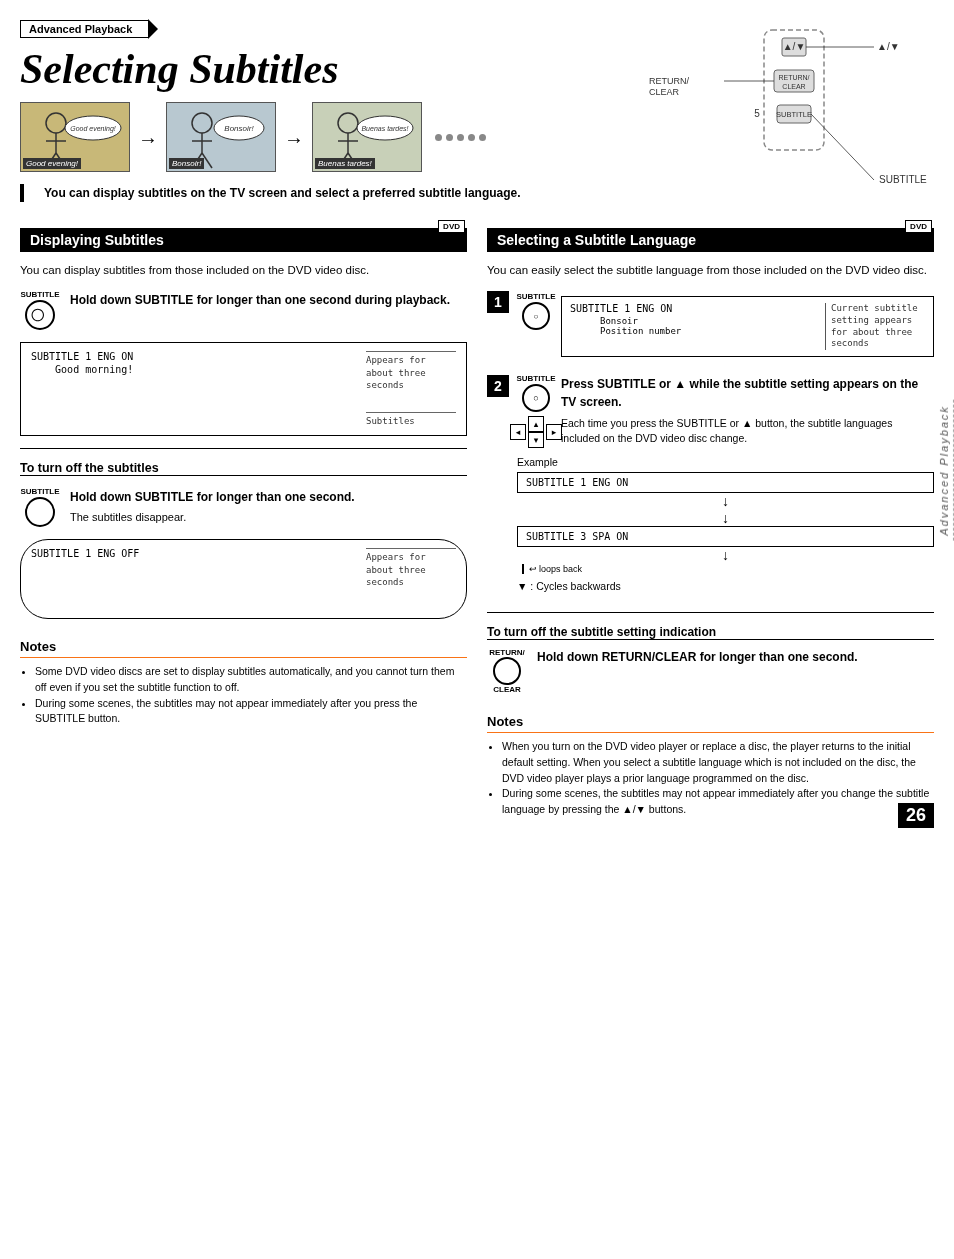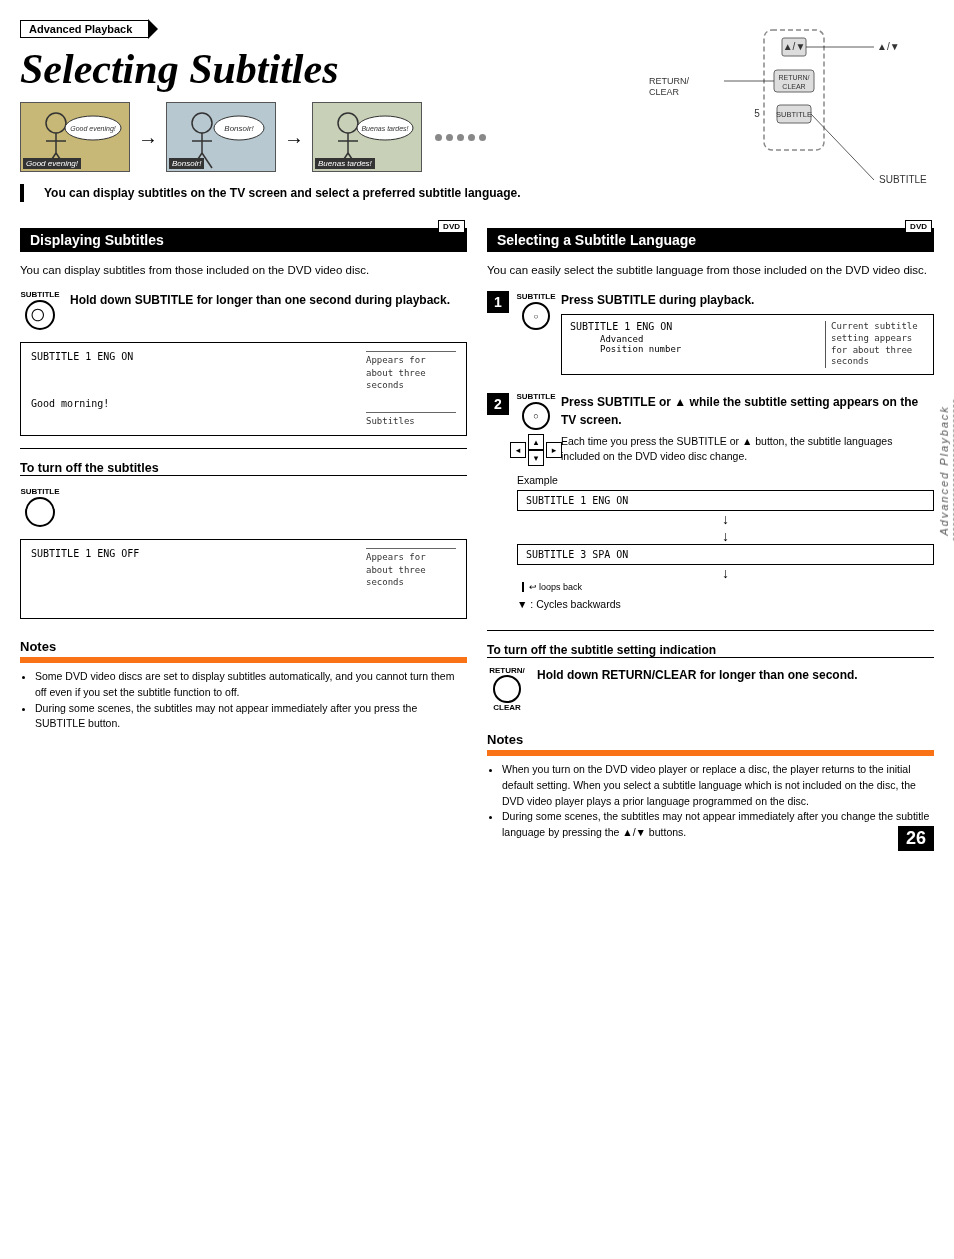--- a/index.html
+++ b/index.html
@@ -182,21 +182,21 @@
     }
     
     .notes-section {
       margin-top: 15px;
       padding-top: 5px;
     }
     .notes-title {
       font-size: 13px;
       font-weight: bold;
       margin-bottom: 6px;
-      border-bottom: 6px solid #f97316;
+      border-bottom: 1px solid #f97316;
       padding-bottom: 3px;
     }
     .notes-list {
       list-style: disc;
       padding-left: 15px;
       font-size: 10.5px;
       line-height: 1.5;
     }
     
     .page-number {
@@ -406,45 +406,49 @@
           <div class="icon-circle" style="width:30px;height:30px;border-radius:50%;border:2px solid #000;display:flex;align-items:center;justify-content:center;font-size:10px;">⃝</div>
         </div>
         <div class="step-text">Hold down SUBTITLE for longer than one second during playback.</div>
       </div>
 
       <div style="position:relative; margin-bottom:12px;">
         <div class="screen-mockup">
           <div style="display:flex; align-items:flex-start; gap:5px;">
             <div>
               <div class="screen-line">SUBTITLE 1 ENG ON</div>
-              <div style="margin-top:36px;" class="screen-line">Good  morning!</div>
+              <div style="margin-top:2px;text-align:right;" class="screen-line">Good  morning!</div>
             </div>
             <div style="flex:1;"></div>
             <div style="font-size:9px; line-height:1.4; color:#333; text-align:left; max-width:90px;">
               <div style="border-top:1px solid #666; padding-top:2px;">Appears for about three seconds</div>
               <div style="margin-top:20px; border-top:1px solid #666; padding-top:2px;">Subtitles</div>
             </div>
           </div>
         </div>
       </div>
 
       <hr class="section-divider">
 
       <div class="subsection-header">To turn off the subtitles</div>
       <hr class="section-divider" style="margin-top:-8px;">
 
       <div class="step-row">
         <div style="display:flex; flex-direction:column; align-items:center; flex-shrink:0; width:40px;">
           <div class="icon-subtitle-label" style="font-size:8px; font-weight:bold;">SUBTITLE</div>
           <div class="icon-circle" style="width:30px;height:30px;border-radius:50%;border:2px solid #000;display:flex;align-items:center;justify-content:center;"></div>
         </div>
+        <div>
+          <div class="step-text">Hold down SUBTITLE for longer than one second.</div>
+          <div style="font-size:11px; margin-top:5px;">The subtitles disappear.</div>
+        </div>
       </div>
 
       <div style="position:relative; margin-bottom:12px;">
-        <div class="screen-mockup" style="min-height:80px;">
+        <div class="screen-mockup" style="min-height:80px;border-radius:28px;">
           <div style="display:flex; align-items:flex-start; gap:5px;">
             <div>
               <div class="screen-line">SUBTITLE 1 ENG OFF</div>
             </div>
             <div style="flex:1;"></div>
             <div style="font-size:9px; line-height:1.4; color:#333; text-align:left; max-width:90px;">
               <div style="border-top:1px solid #666; padding-top:2px;">Appears for about three seconds</div>
             </div>
           </div>
         </div>
@@ -469,27 +473,26 @@
 
       <div class="section-body">You can easily select the subtitle language from those included on the DVD video disc.</div>
 
       <div style="display:flex; gap:6px; margin-bottom:10px;">
         <div class="step-number-badge">1</div>
         <div style="display:flex; flex-direction:column; align-items:center; flex-shrink:0; width:38px; margin-top:2px;">
           <div class="icon-subtitle-label" style="font-size:8px; font-weight:bold;">SUBTITLE</div>
           <div class="icon-circle" style="width:28px;height:28px;border-radius:50%;border:2px solid #000;display:flex;align-items:center;justify-content:center;font-size:8px;">○</div>
         </div>
         <div style="flex:1;">
-          <div class="step-text">Press SUBTITLE during playback.</div>
 
           <div class="screen-mockup" style="margin-top:5px; min-height:50px; padding:6px 8px;">
             <div style="display:flex; gap:4px;">
               <div>
                 <div class="screen-line">SUBTITLE 1 ENG ON</div>
-                <div style="font-size:9px; margin-left:30px; margin-top:2px;">Advanced</div>
+                <div style="font-size:9px; margin-left:30px; margin-top:2px;">Bonsoir</div>
                 <div style="font-size:9px; margin-left:30px;">Position number</div>
               </div>
               <div style="font-size:9px; color:#333; max-width:100px; line-height:1.3; border-left:1px solid #555; padding-left:5px; margin-left:auto;">
                 <span>Current subtitle setting appears for about three seconds</span>
               </div>
             </div>
           </div>
 
         </div>
       </div>

